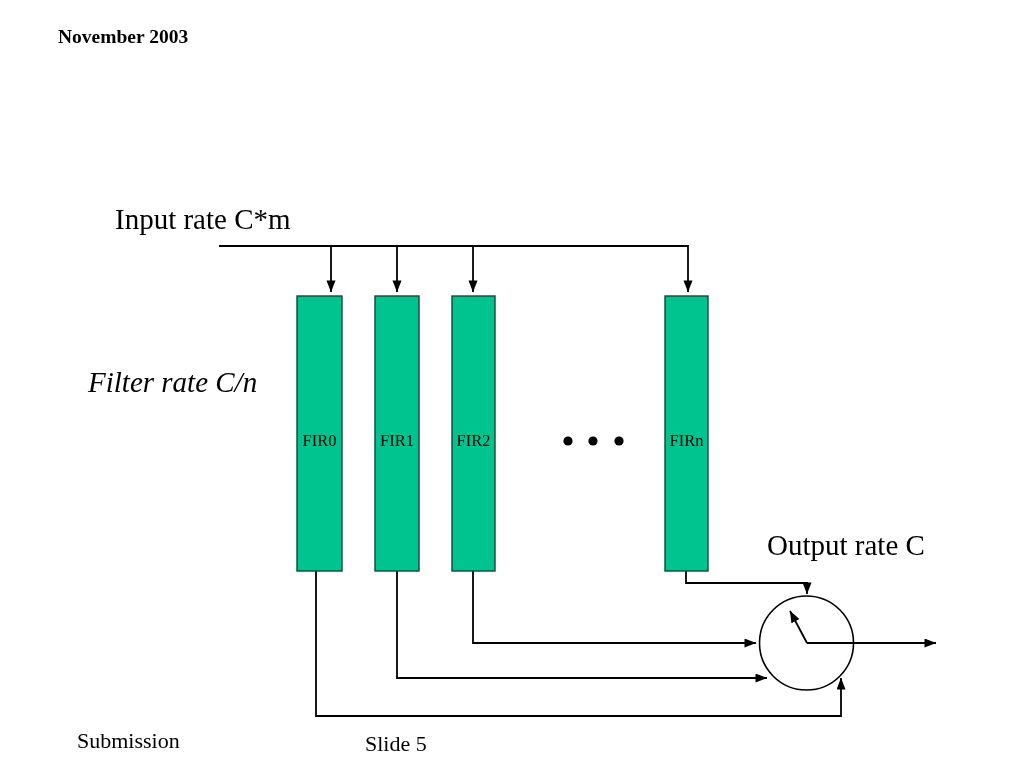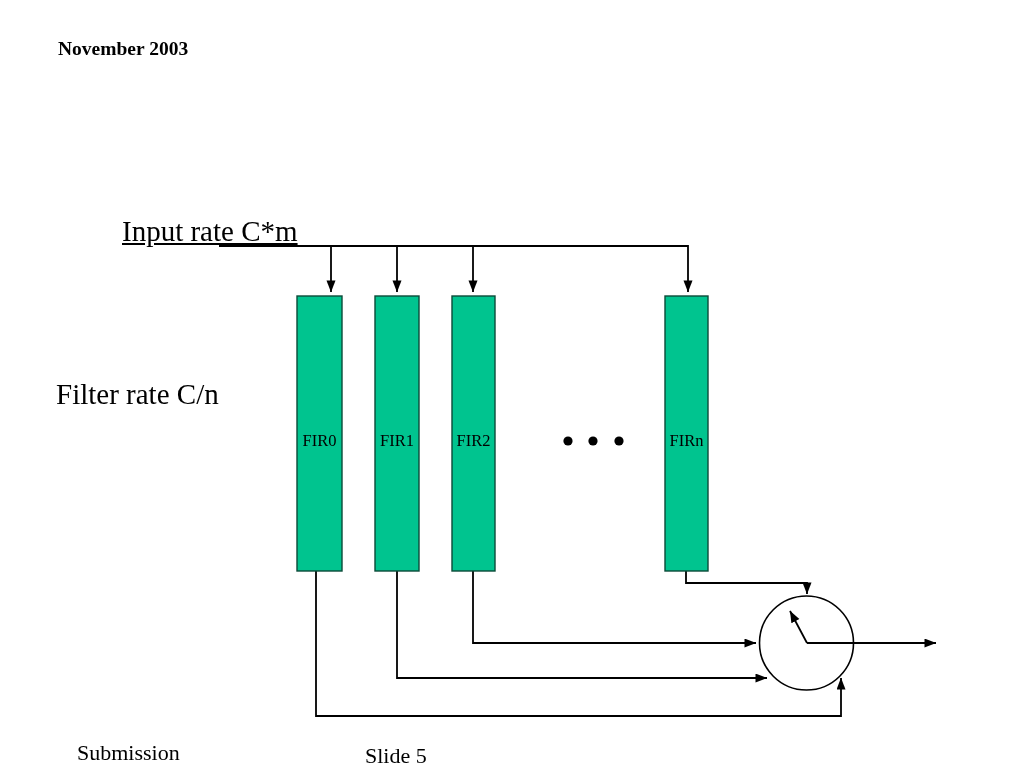--- a/index.html
+++ b/index.html
@@ -1,40 +1,41 @@
 <!DOCTYPE html>
 <html><head>
 <meta charset="utf-8">
 <style>
   html,body{margin:0;padding:0;}
   body{width:1024px;height:768px;background:#fff;overflow:hidden;
        font-family:"Liberation Serif","DejaVu Serif",serif;color:#000;}
   .slide{position:relative;width:1024px;height:768px;background:#fff;}
-  .abs{position:absolute;white-space:nowrap;margin-top:12px;}
+  .abs{position:absolute;white-space:nowrap;}
   .hdr{font-size:19.5px;font-weight:bold;line-height:1.15;}
   .title{left:0;right:0;top:100px;text-align:center;font-size:55px;line-height:1.15;}
   .dlabel{font-size:29px;line-height:1.15;}
   .ftr{font-size:22px;line-height:1.15;}
   svg{position:absolute;left:0;top:0;}
   .wire{fill:none;stroke:#000;stroke-width:1.8px;}
   .fir-rect{stroke:#0B4A38;stroke-width:1.4px;}
   .fir-label{font-family:"Liberation Serif","DejaVu Serif",serif;font-size:16.5px;fill:#000;}
   .commutator{fill:#fff;stroke:#000;stroke-width:1.6px;}
   .dot{fill:#000;}
 </style>
 </head>
 <body>
 
 <div class="slide">
 
   <div class="abs hdr" style="left:58px;top:26px;">November 2003</div>
 
 
-  <div class="abs dlabel" style="left:122px;top:203px;text-decoration:underline;">Input rate C*m</div>
-  <div class="abs dlabel" style="left:56px;top:366px;">Filter rate C/n</div>
+  <div class="abs dlabel" style="left:115px;top:203px;">Input rate C*m</div>
+  <div class="abs dlabel" style="left:88px;top:366px;font-style:italic;">Filter rate C/n</div>
+  <div class="abs dlabel" style="left:767px;top:529px;">Output rate C</div>
 
   <svg width="1024" height="768" viewBox="0 0 1024 768">
     <defs>
       <marker id="ah" markerWidth="7.5" markerHeight="6" refX="6.4" refY="2.5" orient="auto" markerUnits="strokeWidth">
         <path d="M0,0 L6.5,2.5 L0,5 Z" fill="#000"></path>
       </marker>
     </defs>
 
     <polyline class="wire" points="219,246 688,246 688,292" marker-end="url(#ah)"></polyline>
     <line class="wire" x1="331" y1="246" x2="331" y2="292" marker-end="url(#ah)"></line>

